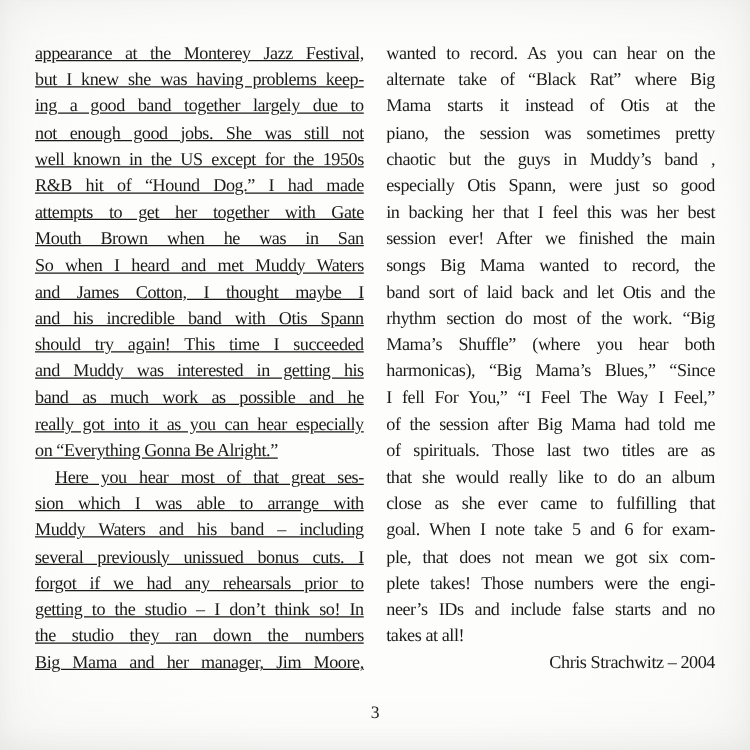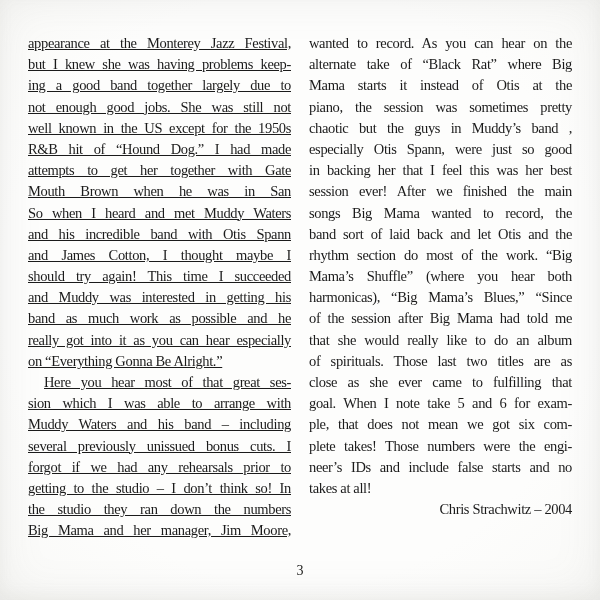--- a/index.html
+++ b/index.html
@@ -61,22 +61,22 @@
   <div class="col col-left">
       <div class="line">appearance at the Monterey Jazz Festival,</div>
       <div class="line">but I knew she was having problems keep-</div>
       <div class="line">ing a good band together largely due to</div>
       <div class="line">not enough good jobs. She was still not</div>
       <div class="line">well known in the US except for the 1950s</div>
       <div class="line">R&amp;B hit of “Hound Dog.” I had made</div>
       <div class="line">attempts to get her together with Gate</div>
       <div class="line">Mouth Brown when he was in San</div>
       <div class="line">So when I heard and met Muddy Waters</div>
+      <div class="line">and James Cotton, I thought maybe I</div>
       <div class="line">and his incredible band with Otis Spann</div>
-      <div class="line">and James Cotton, I thought maybe I</div>
       <div class="line">should try again! This time I succeeded</div>
       <div class="line">and Muddy was interested in getting his</div>
       <div class="line">band as much work as possible and he</div>
       <div class="line">really got into it as you can hear especially</div>
       <div class="line end">on “Everything Gonna Be Alright.”</div>
       <div class="line indent">Here you hear most of that great ses-</div>
       <div class="line">sion which I was able to arrange with</div>
       <div class="line">Muddy Waters and his band – including</div>
       <div class="line">several previously unissued bonus cuts. I</div>
       <div class="line">forgot if we had any rehearsals prior to</div>
@@ -91,23 +91,24 @@
       <div class="line">piano, the session was sometimes pretty</div>
       <div class="line">chaotic but the guys in Muddy’s band ,</div>
       <div class="line">especially Otis Spann, were just so good</div>
       <div class="line">in backing her that I feel this was her best</div>
       <div class="line">session ever! After we finished the main</div>
       <div class="line">songs Big Mama wanted to record, the</div>
       <div class="line">band sort of laid back and let Otis and the</div>
       <div class="line">rhythm section do most of the work. “Big</div>
       <div class="line">Mama’s Shuffle” (where you hear both</div>
       <div class="line">harmonicas), “Big Mama’s Blues,” “Since</div>
+      <div class="line">I fell For You,” “I Feel The Way I Feel,”</div>
       <div class="line">of the session after Big Mama had told me</div>
+      <div class="line">of spirituals. Those last two titles are as</div>
       <div class="line">that she would really like to do an album</div>
-      <div class="line">of spirituals. Those last two titles are as</div>
       <div class="line">close as she ever came to fulfilling that</div>
       <div class="line">goal. When I note take 5 and 6 for exam-</div>
       <div class="line">ple, that does not mean we got six com-</div>
       <div class="line">plete takes! Those numbers were the engi-</div>
       <div class="line">neer’s IDs and include false starts and no</div>
       <div class="line end">takes at all!</div>
       <div class="line right">Chris Strachwitz – 2004</div>
     </div>
   <div class="page-number">3</div>
 </div>

